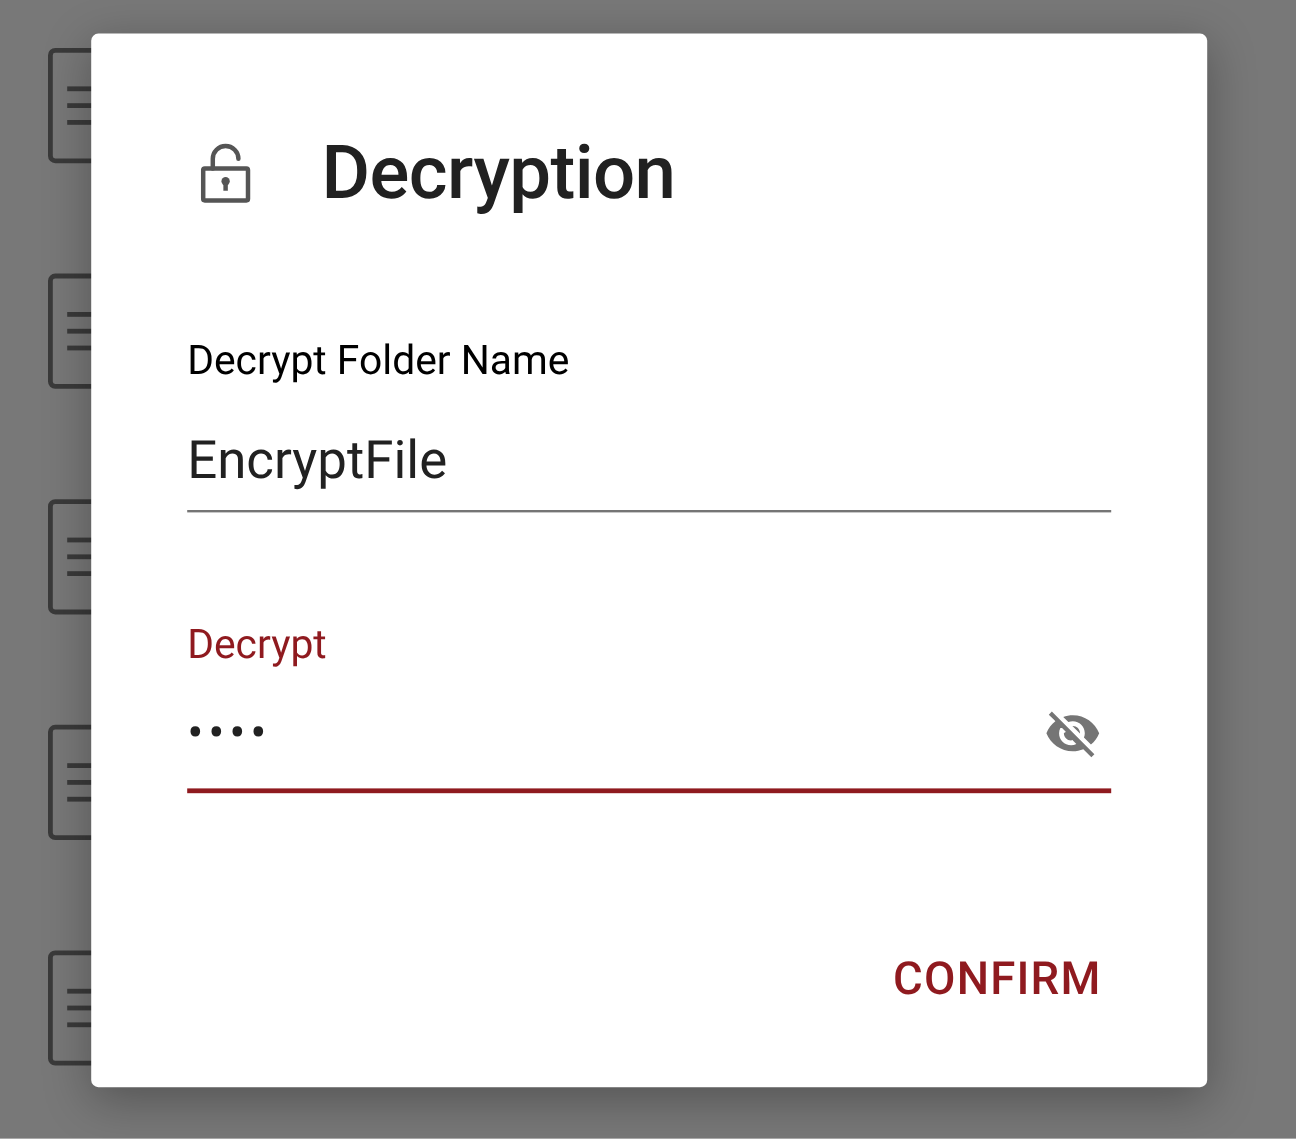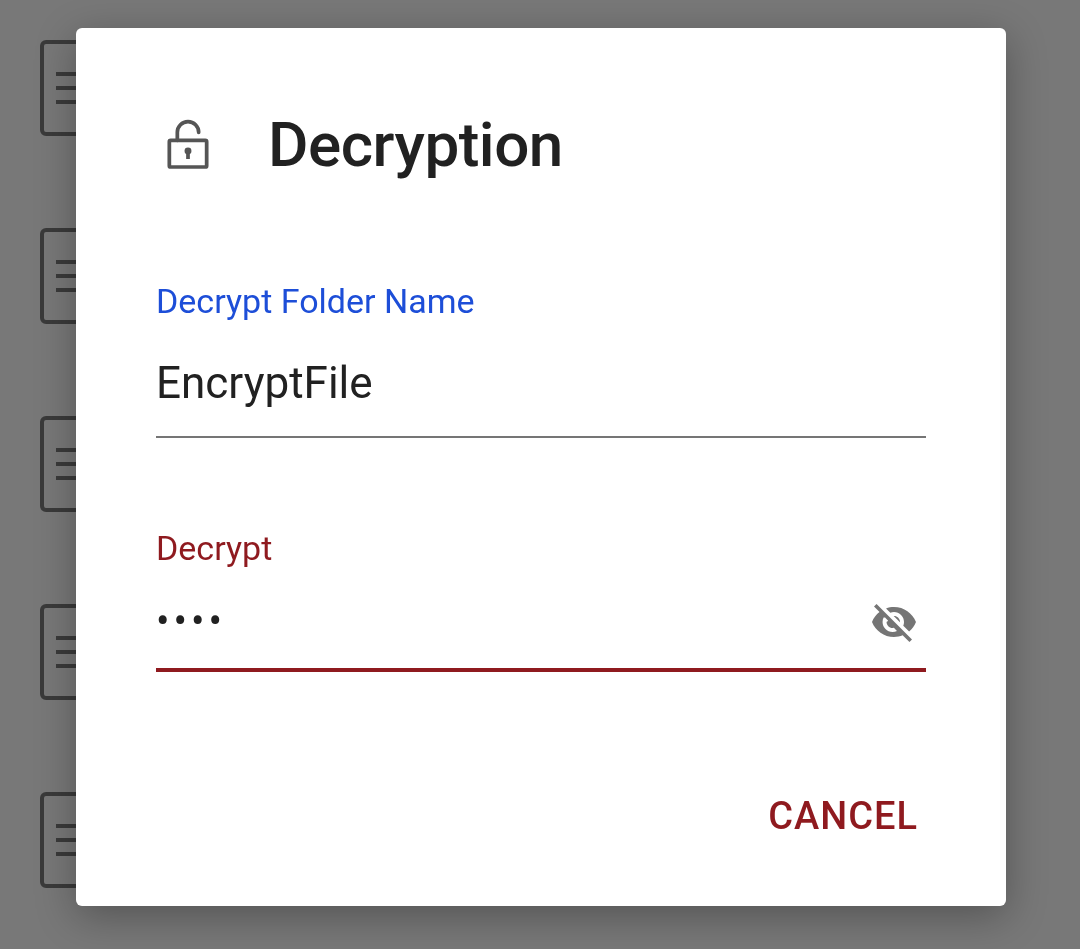--- a/index.html
+++ b/index.html
@@ -80,33 +80,33 @@
       font-weight: 500;
       color: #212121;
       letter-spacing: -0.5px;
       text-align: center;
     }
     .field-group {
       margin-bottom: 90px;
     }
     .field-label {
       font-size: 34px;
-      color: #1d4ed8;
+      color: #000000;
       margin-bottom: 28px;
     }
     .field-label.active {
       color: #8f1a1f;
     }
     .text-input {
       width: 100%;
       border: none;
       border-bottom: 2px solid #757575;
       font-size: 44px;
       color: #212121;
-      padding: 8px 0 27px 0;
+      padding: 8px 0 16px 0;
       outline: none;
       font-family: inherit;
       background: transparent;
     }
     .password-row {
       display: flex;
       align-items: center;
       border-bottom: 4px solid #8f1a1f;
       padding-bottom: 20px;
     }
@@ -204,15 +204,15 @@
       <div class="password-dots">••••</div>
       <span class="visibility-toggle">
         <svg viewBox="0 0 24 24" width="62" height="48" fill="#757575">
           <path d="M12 7c2.76 0 5 2.24 5 5 0 .65-.13 1.26-.36 1.83l2.92 2.92c1.51-1.26 2.7-2.89 3.43-4.75-1.73-4.39-6-7.5-11-7.5-1.4 0-2.74.25-3.98.7l2.16 2.16C10.74 7.13 11.35 7 12 7zM2 4.27l2.28 2.28.46.46C3.08 8.3 1.78 10.02 1 12c1.73 4.39 6 7.5 11 7.5 1.55 0 3.03-.3 4.38-.84l.42.42L19.73 22 21 20.73 3.27 3 2 4.27zM7.53 9.8l1.55 1.55c-.05.21-.8.43-.8.65 0 1.66 1.34 3 3 3 .22 0 .44-.3.65-.08l1.55 1.55c-.67.33-1.41.53-2.2.53-2.76 0-5-2.24-5-5 0-.79.2-1.53.53-2.2zm4.31-.78l3.15 3.15.02-.16c0-1.66-1.34-3-3-3l-.17.01z"></path>
         </svg>
       </span>
     </div>
   </div>
 
   <div class="dialog-actions">
-    <button class="action-button">CANCEL</button>
+    <button class="action-button">CONFIRM</button>
   </div>
 </div>
 
 </body></html>

